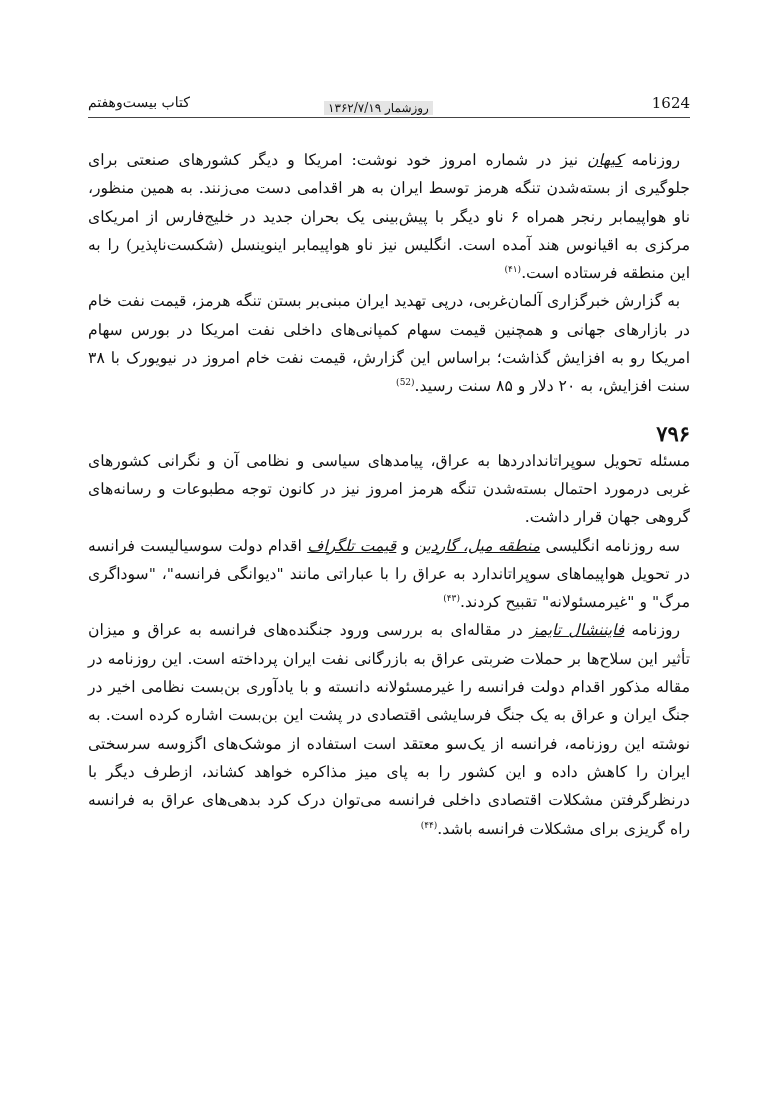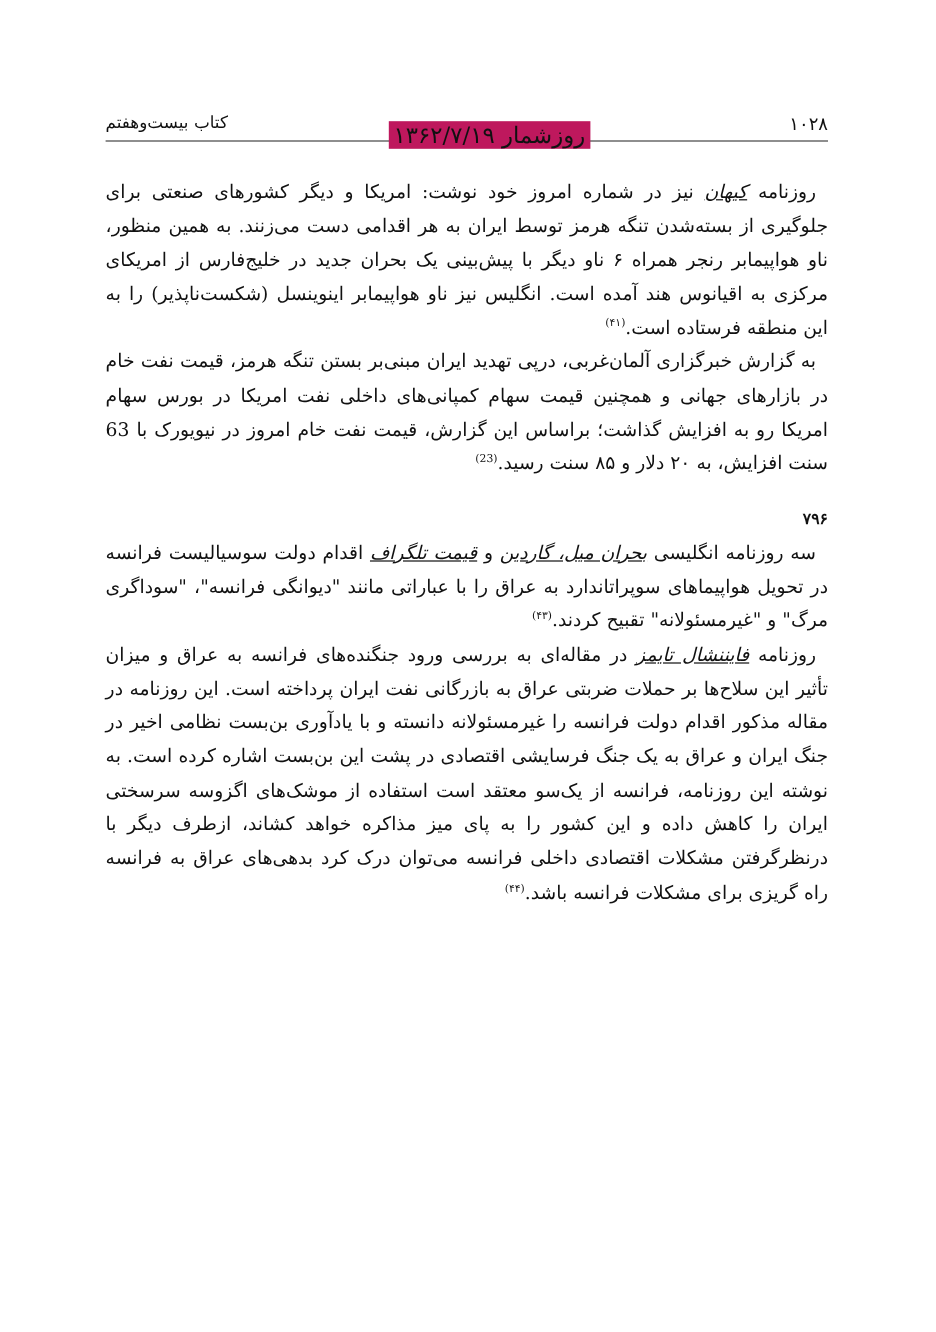--- a/index.html
+++ b/index.html
@@ -3,51 +3,52 @@
 <meta charset="utf-8">
 <style>
   html, body { margin: 0; padding: 0; background: #ffffff; }
   body { width: 780px; height: 1110px; position: relative; overflow: hidden;
          font-family: "DejaVu Serif", "Liberation Serif", serif; color: #111; }
   .page { position: absolute; left: 88px; top: 0; width: 602px; direction: rtl; }
   .header { position: absolute; top: 92px; left: 0; width: 602px; height: 26px; }
   .header-line { position: absolute; left: 0; right: 0; top: 25px; border-top: 1.5px solid #444; }
   .page-num { position: absolute; right: 0; top: 2px; font-size: 15px; direction: rtl; }
   .book-title { position: absolute; left: 0; top: 2px; font-size: 14px; direction: rtl; }
-  .diary-date { position: absolute; left: 236px; top: 9px; font-size: 19px; direction: rtl;
-                background: #be185d; padding: 0 4px; }
+  .diary-date { position: absolute; left: 236px; top: 9px; font-size: 12px; direction: rtl;
+                background: #e5e5e5; padding: 0 4px; }
   .body { position: absolute; top: 146px; left: 0; width: 602px; font-size: 15.6px;
           line-height: 28.3px; text-align: justify; text-align-last: right; }
   .para { margin: 0; text-indent: 0; }
   .para.indent { text-indent: 10px; }
   sup { font-size: 9px; vertical-align: 6px; line-height: 0; }
   em { font-style: italic; text-decoration: underline; }
-  .section-num { font-weight: bold; font-size: 13px; margin-top: 20px; line-height: 26px; }
+  .section-num { font-weight: bold; font-size: 21px; margin-top: 20px; line-height: 26px; }
 </style>
 </head>
 <body>
 
 <div class="page">
 
   <div class="header">
-    <span class="page-num">۱۰۲۸</span>
+    <span class="page-num">1624</span>
     <div class="header-line"></div>
     <span class="diary-date">روزشمار ۱۳۶۲/۷/۱۹</span>
     <span class="book-title">کتاب بیست‌وهفتم</span>
   </div>
 
   <div class="body">
 
 
     <p class="para indent"><span>روزنامه </span><em>کیهان</em><span> نیز در شماره امروز خود نوشت: امریکا و دیگر کشورهای صنعتی برای جلوگیری از بسته‌شدن تنگه هرمز توسط ایران به هر اقدامی دست می‌زنند. به همین منظور، ناو هواپیمابر رنجر همراه ۶ ناو دیگر با پیش‌بینی یک بحران جدید در خلیج‌فارس از امریکای مرکزی به اقیانوس هند آمده است. انگلیس نیز ناو هواپیمابر اینوینسل (شکست‌ناپذیر) را به این منطقه فرستاده است.</span><sup>(۴۱)</sup></p>
 
-    <p class="para indent"><span>به گزارش خبرگزاری آلمان‌غربی، درپی تهدید ایران مبنی‌بر بستن تنگه هرمز، قیمت نفت خام در بازارهای جهانی و همچنین قیمت سهام کمپانی‌های داخلی نفت امریکا در بورس سهام امریکا رو به افزایش گذاشت؛ براساس این گزارش، قیمت نفت خام امروز در نیویورک با 63 سنت افزایش، به ۲۰ دلار و ۸۵ سنت رسید.</span><sup>(23)</sup></p>
+    <p class="para indent"><span>به گزارش خبرگزاری آلمان‌غربی، درپی تهدید ایران مبنی‌بر بستن تنگه هرمز، قیمت نفت خام در بازارهای جهانی و همچنین قیمت سهام کمپانی‌های داخلی نفت امریکا در بورس سهام امریکا رو به افزایش گذاشت؛ براساس این گزارش، قیمت نفت خام امروز در نیویورک با ۳۸ سنت افزایش، به ۲۰ دلار و ۸۵ سنت رسید.</span><sup>(52)</sup></p>
 
     <div class="section-num">۷۹۶</div>
 
+    <p class="para"><span>مسئله تحویل سوپراتاندادردها به عراق، پیامدهای سیاسی و نظامی آن و نگرانی کشورهای غربی درمورد احتمال بسته‌شدن تنگه هرمز امروز نیز در کانون توجه مطبوعات و رسانه‌های گروهی جهان قرار داشت.</span></p>
 
-    <p class="para indent"><span>سه روزنامه انگلیسی </span><em>بحران میل، گاردین</em><span> و </span><em>قیمت تلگراف</em><span> اقدام دولت سوسیالیست فرانسه در تحویل هواپیماهای سوپراتاندارد به عراق را با عباراتی مانند "دیوانگی فرانسه"، "سوداگری مرگ" و "غیرمسئولانه" تقبیح کردند.</span><sup>(۴۳)</sup></p>
+    <p class="para indent"><span>سه روزنامه انگلیسی </span><em>منطقه میل، گاردین</em><span> و </span><em>قیمت تلگراف</em><span> اقدام دولت سوسیالیست فرانسه در تحویل هواپیماهای سوپراتاندارد به عراق را با عباراتی مانند "دیوانگی فرانسه"، "سوداگری مرگ" و "غیرمسئولانه" تقبیح کردند.</span><sup>(۴۳)</sup></p>
 
     <p class="para indent"><span>روزنامه </span><em>فایننشال تایمز</em><span> در مقاله‌ای به بررسی ورود جنگنده‌های فرانسه به عراق و میزان تأثیر این سلاح‌ها بر حملات ضربتی عراق به بازرگانی نفت ایران پرداخته است. این روزنامه در مقاله مذکور اقدام دولت فرانسه را غیرمسئولانه دانسته و با یادآوری بن‌بست نظامی اخیر در جنگ ایران و عراق به یک جنگ فرسایشی اقتصادی در پشت این بن‌بست اشاره کرده است. به نوشته این روزنامه، فرانسه از یک‌سو معتقد است استفاده از موشک‌های اگزوسه سرسختی ایران را کاهش داده و این کشور را به پای میز مذاکره خواهد کشاند، ازطرف دیگر با درنظرگرفتن مشکلات اقتصادی داخلی فرانسه می‌توان درک کرد بدهی‌های عراق به فرانسه راه گریزی برای مشکلات فرانسه باشد.</span><sup>(۴۴)</sup></p>
 
 
   </div>
 </div>
 
 </body></html>

